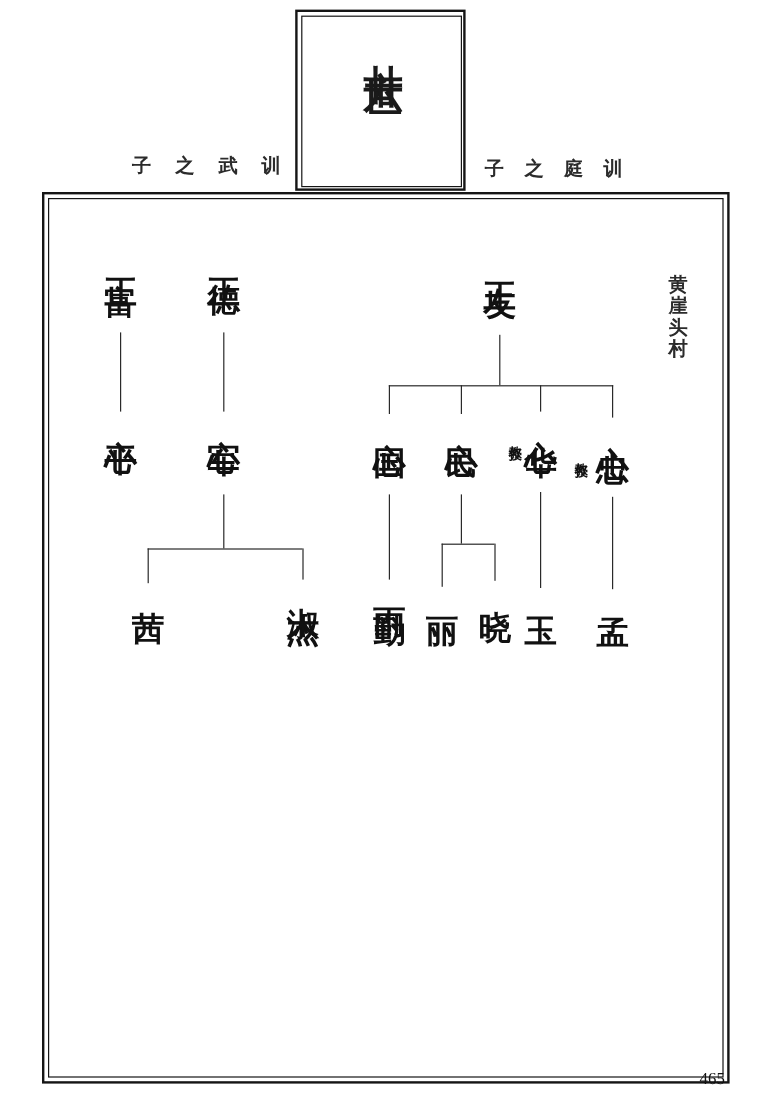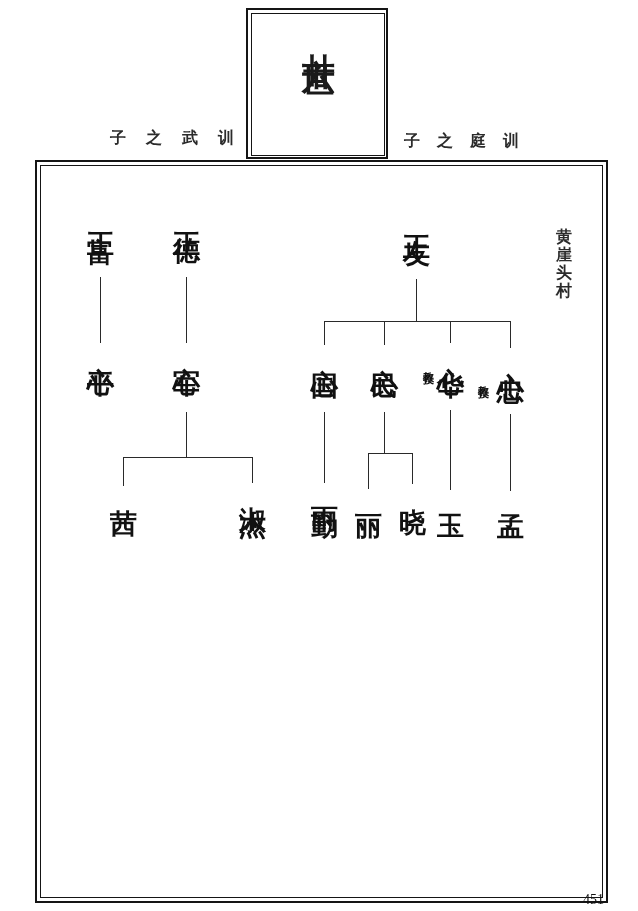--- a/index.html
+++ b/index.html
@@ -156,15 +156,15 @@
     <div class="person" style="left:123px;top:488px">茜</div>
     <div class="person" style="left:252px;top:485px">淑杰</div>
     <div class="person" style="left:324px;top:485px">雨勤</div>
     <div class="person" style="left:368px;top:492px">丽</div>
     <div class="person" style="left:412px;top:487px">晓</div>
     <div class="person" style="left:450px;top:492px">玉</div>
     <div class="person" style="left:510px;top:493px">孟</div>
 
   </div>
 
-  <div class="page-number">451</div>
+  <div class="page-number">465</div>
 
 </div>
 
 </body></html>

